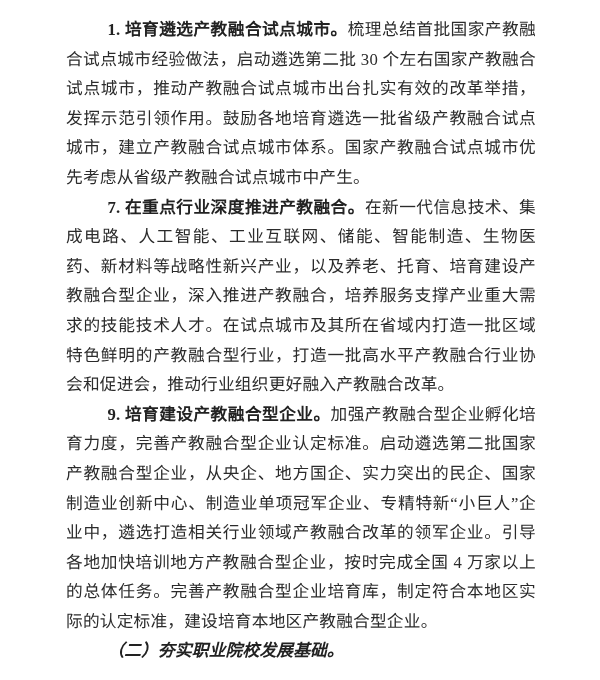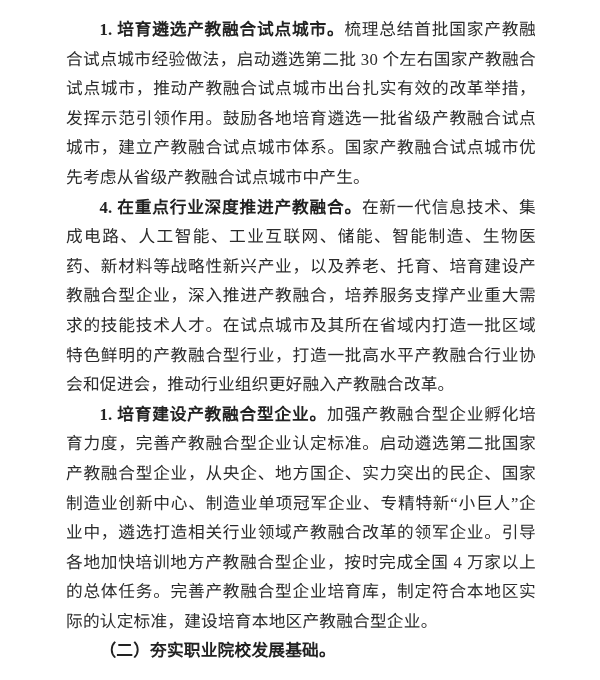--- a/index.html
+++ b/index.html
@@ -28,34 +28,36 @@
     color: #2b2b2b;
     text-align: justify;
     text-justify: inter-ideograph;
     text-indent: 2em;
     letter-spacing: 0.2px;
     word-break: break-all;
   }
   .para .lead {
     font-weight: 700;
     color: #222222;
+    margin-left: 8px;
   }
   .para .body {
     font-weight: 400;
   }
   .section-head .lead {
     font-weight: 700;
+    font-style: italic;
   }
 </style>
 </head>
 <body>
 
 <div class="page">
 
   <p class="para"><span class="lead">1. 培育遴选产教融合试点城市。</span><span class="body">梳理总结首批国家产教融合试点城市经验做法，启动遴选第二批 30 个左右国家产教融合试点城市，推动产教融合试点城市出台扎实有效的改革举措，发挥示范引领作用。鼓励各地培育遴选一批省级产教融合试点城市，建立产教融合试点城市体系。国家产教融合试点城市优先考虑从省级产教融合试点城市中产生。</span></p>
 
-  <p class="para"><span class="lead">4. 在重点行业深度推进产教融合。</span><span class="body">在新一代信息技术、集成电路、人工智能、工业互联网、储能、智能制造、生物医药、新材料等战略性新兴产业，以及养老、托育、培育建设产教融合型企业，深入推进产教融合，培养服务支撑产业重大需求的技能技术人才。在试点城市及其所在省域内打造一批区域特色鲜明的产教融合型行业，打造一批高水平产教融合行业协会和促进会，推动行业组织更好融入产教融合改革。</span></p>
+  <p class="para"><span class="lead">7. 在重点行业深度推进产教融合。</span><span class="body">在新一代信息技术、集成电路、人工智能、工业互联网、储能、智能制造、生物医药、新材料等战略性新兴产业，以及养老、托育、培育建设产教融合型企业，深入推进产教融合，培养服务支撑产业重大需求的技能技术人才。在试点城市及其所在省域内打造一批区域特色鲜明的产教融合型行业，打造一批高水平产教融合行业协会和促进会，推动行业组织更好融入产教融合改革。</span></p>
 
-  <p class="para"><span class="lead">1. 培育建设产教融合型企业。</span><span class="body">加强产教融合型企业孵化培育力度，完善产教融合型企业认定标准。启动遴选第二批国家产教融合型企业，从央企、地方国企、实力突出的民企、国家制造业创新中心、制造业单项冠军企业、专精特新“小巨人”企业中，遴选打造相关行业领域产教融合改革的领军企业。引导各地加快培训地方产教融合型企业，按时完成全国 4 万家以上的总体任务。完善产教融合型企业培育库，制定符合本地区实际的认定标准，建设培育本地区产教融合型企业。</span></p>
+  <p class="para"><span class="lead">9. 培育建设产教融合型企业。</span><span class="body">加强产教融合型企业孵化培育力度，完善产教融合型企业认定标准。启动遴选第二批国家产教融合型企业，从央企、地方国企、实力突出的民企、国家制造业创新中心、制造业单项冠军企业、专精特新“小巨人”企业中，遴选打造相关行业领域产教融合改革的领军企业。引导各地加快培训地方产教融合型企业，按时完成全国 4 万家以上的总体任务。完善产教融合型企业培育库，制定符合本地区实际的认定标准，建设培育本地区产教融合型企业。</span></p>
 
   <p class="para section-head"><span class="lead">（二）夯实职业院校发展基础。</span><span class="body"></span></p>
 
 </div>
 
 </body></html>

